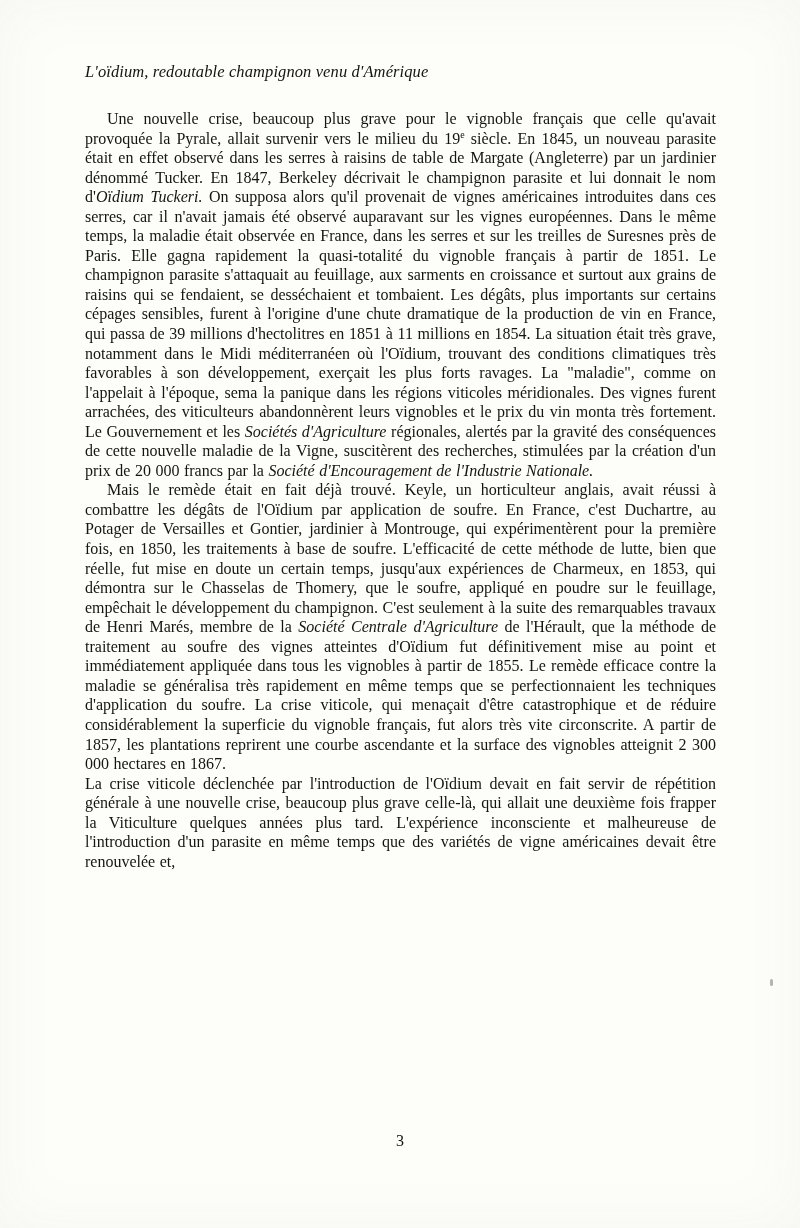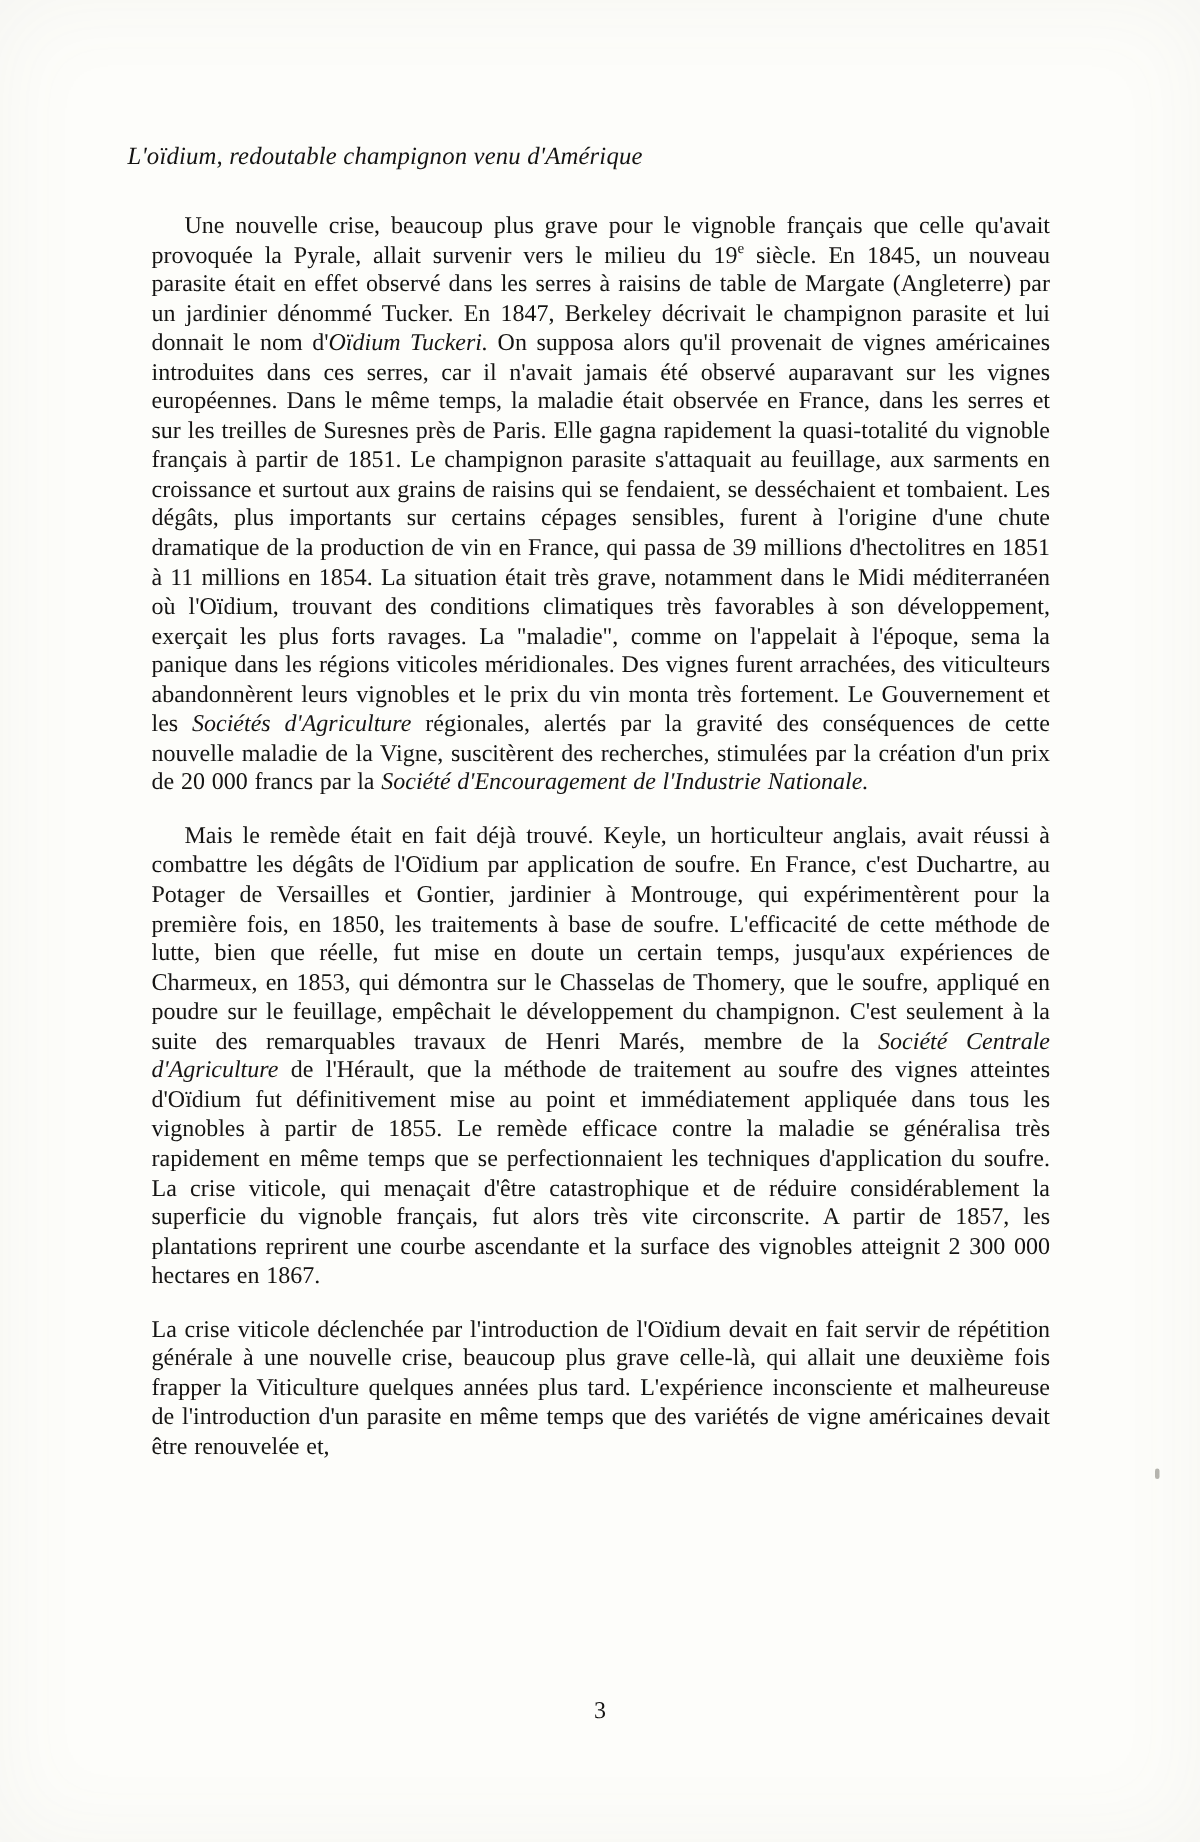--- a/index.html
+++ b/index.html
@@ -8,33 +8,33 @@
     background: #fdfdfa;
   }
   .page {
     position: relative;
     width: 800px;
     height: 1228px;
     box-sizing: border-box;
     background: #fdfdfa;
     color: #151413;
     font-family: "Liberation Serif", "DejaVu Serif", serif;
-    padding: 94px 84px 0 85px;
+    padding: 62px 84px 0 85px;
     overflow: hidden;
     box-shadow: inset 0 0 60px rgba(120,115,105,0.06);
   }
   .heading {
     font-style: italic;
     font-size: 16.5px;
     font-weight: normal;
     margin: 0 0 27px 0;
     letter-spacing: 0.1px;
   }
   .body-text p {
-    margin: 16px;
+    margin: 0;
     text-align: justify;
     font-size: 16px;
     line-height: 19.55px;
     word-spacing: 0.5px;
   }
   .para.indent { text-indent: 22px; }
   .para i { font-style: italic; }
   sup.ordinal {
     font-size: 10px;
     line-height: 0;

